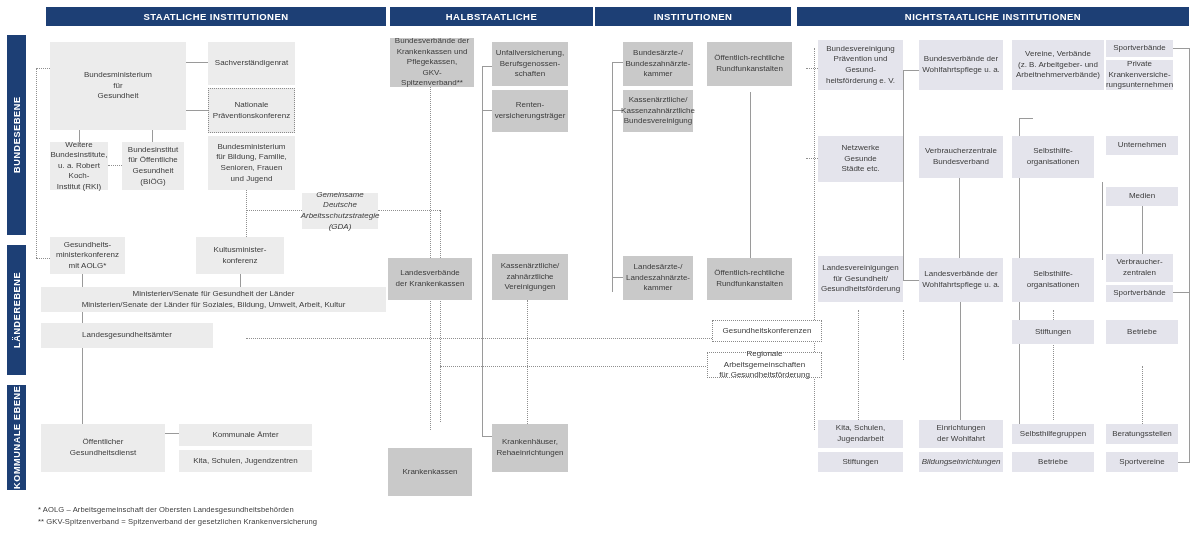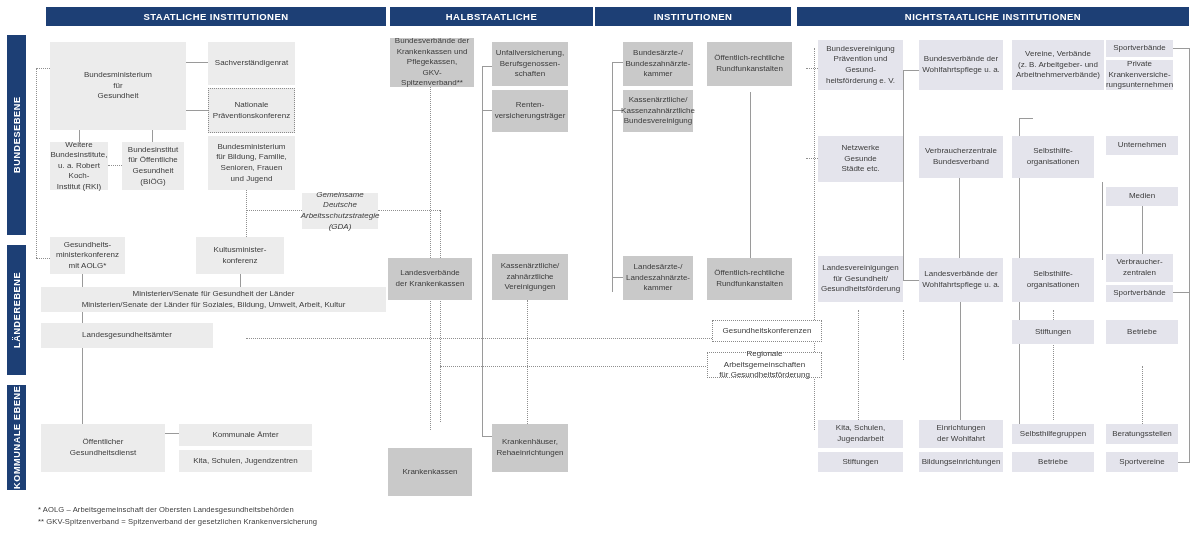--- a/index.html
+++ b/index.html
@@ -310,21 +310,21 @@
 
   <div class="box b-lav" style="left:919px;top:420px;width:84px;height:28px;white-space:pre-line;">Einrichtungen
 der Wohlfahrt</div>
 
   <div class="box b-lav" style="left:1012px;top:424px;width:82px;height:20px;">Selbsthilfegruppen</div>
 
   <div class="box b-lav" style="left:1106px;top:424px;width:72px;height:20px;">Beratungsstellen</div>
 
   <div class="box b-lav" style="left:818px;top:452px;width:85px;height:20px;">Stiftungen</div>
 
-  <div class="box b-lav" style="left:919px;top:452px;width:84px;height:20px;">Bildungseinrichtungen</div>
+  <div class="box b-lav" style="left:919px;top:452px;width:84px;height:20px;font-style:italic;">Bildungseinrichtungen</div>
 
   <div class="box b-lav" style="left:1012px;top:452px;width:82px;height:20px;">Betriebe</div>
 
   <div class="box b-lav" style="left:1106px;top:452px;width:72px;height:20px;">Sportvereine</div>
 
   <div class="footnote" style="left:38px;top:505px;">* AOLG – Arbeitsgemeinschaft der Obersten Landesgesundheitsbehörden</div>
   <div class="footnote" style="left:38px;top:517px;">** GKV-Spitzenverband = Spitzenverband der gesetzlichen Krankenversicherung</div>
 
 </div>
 

